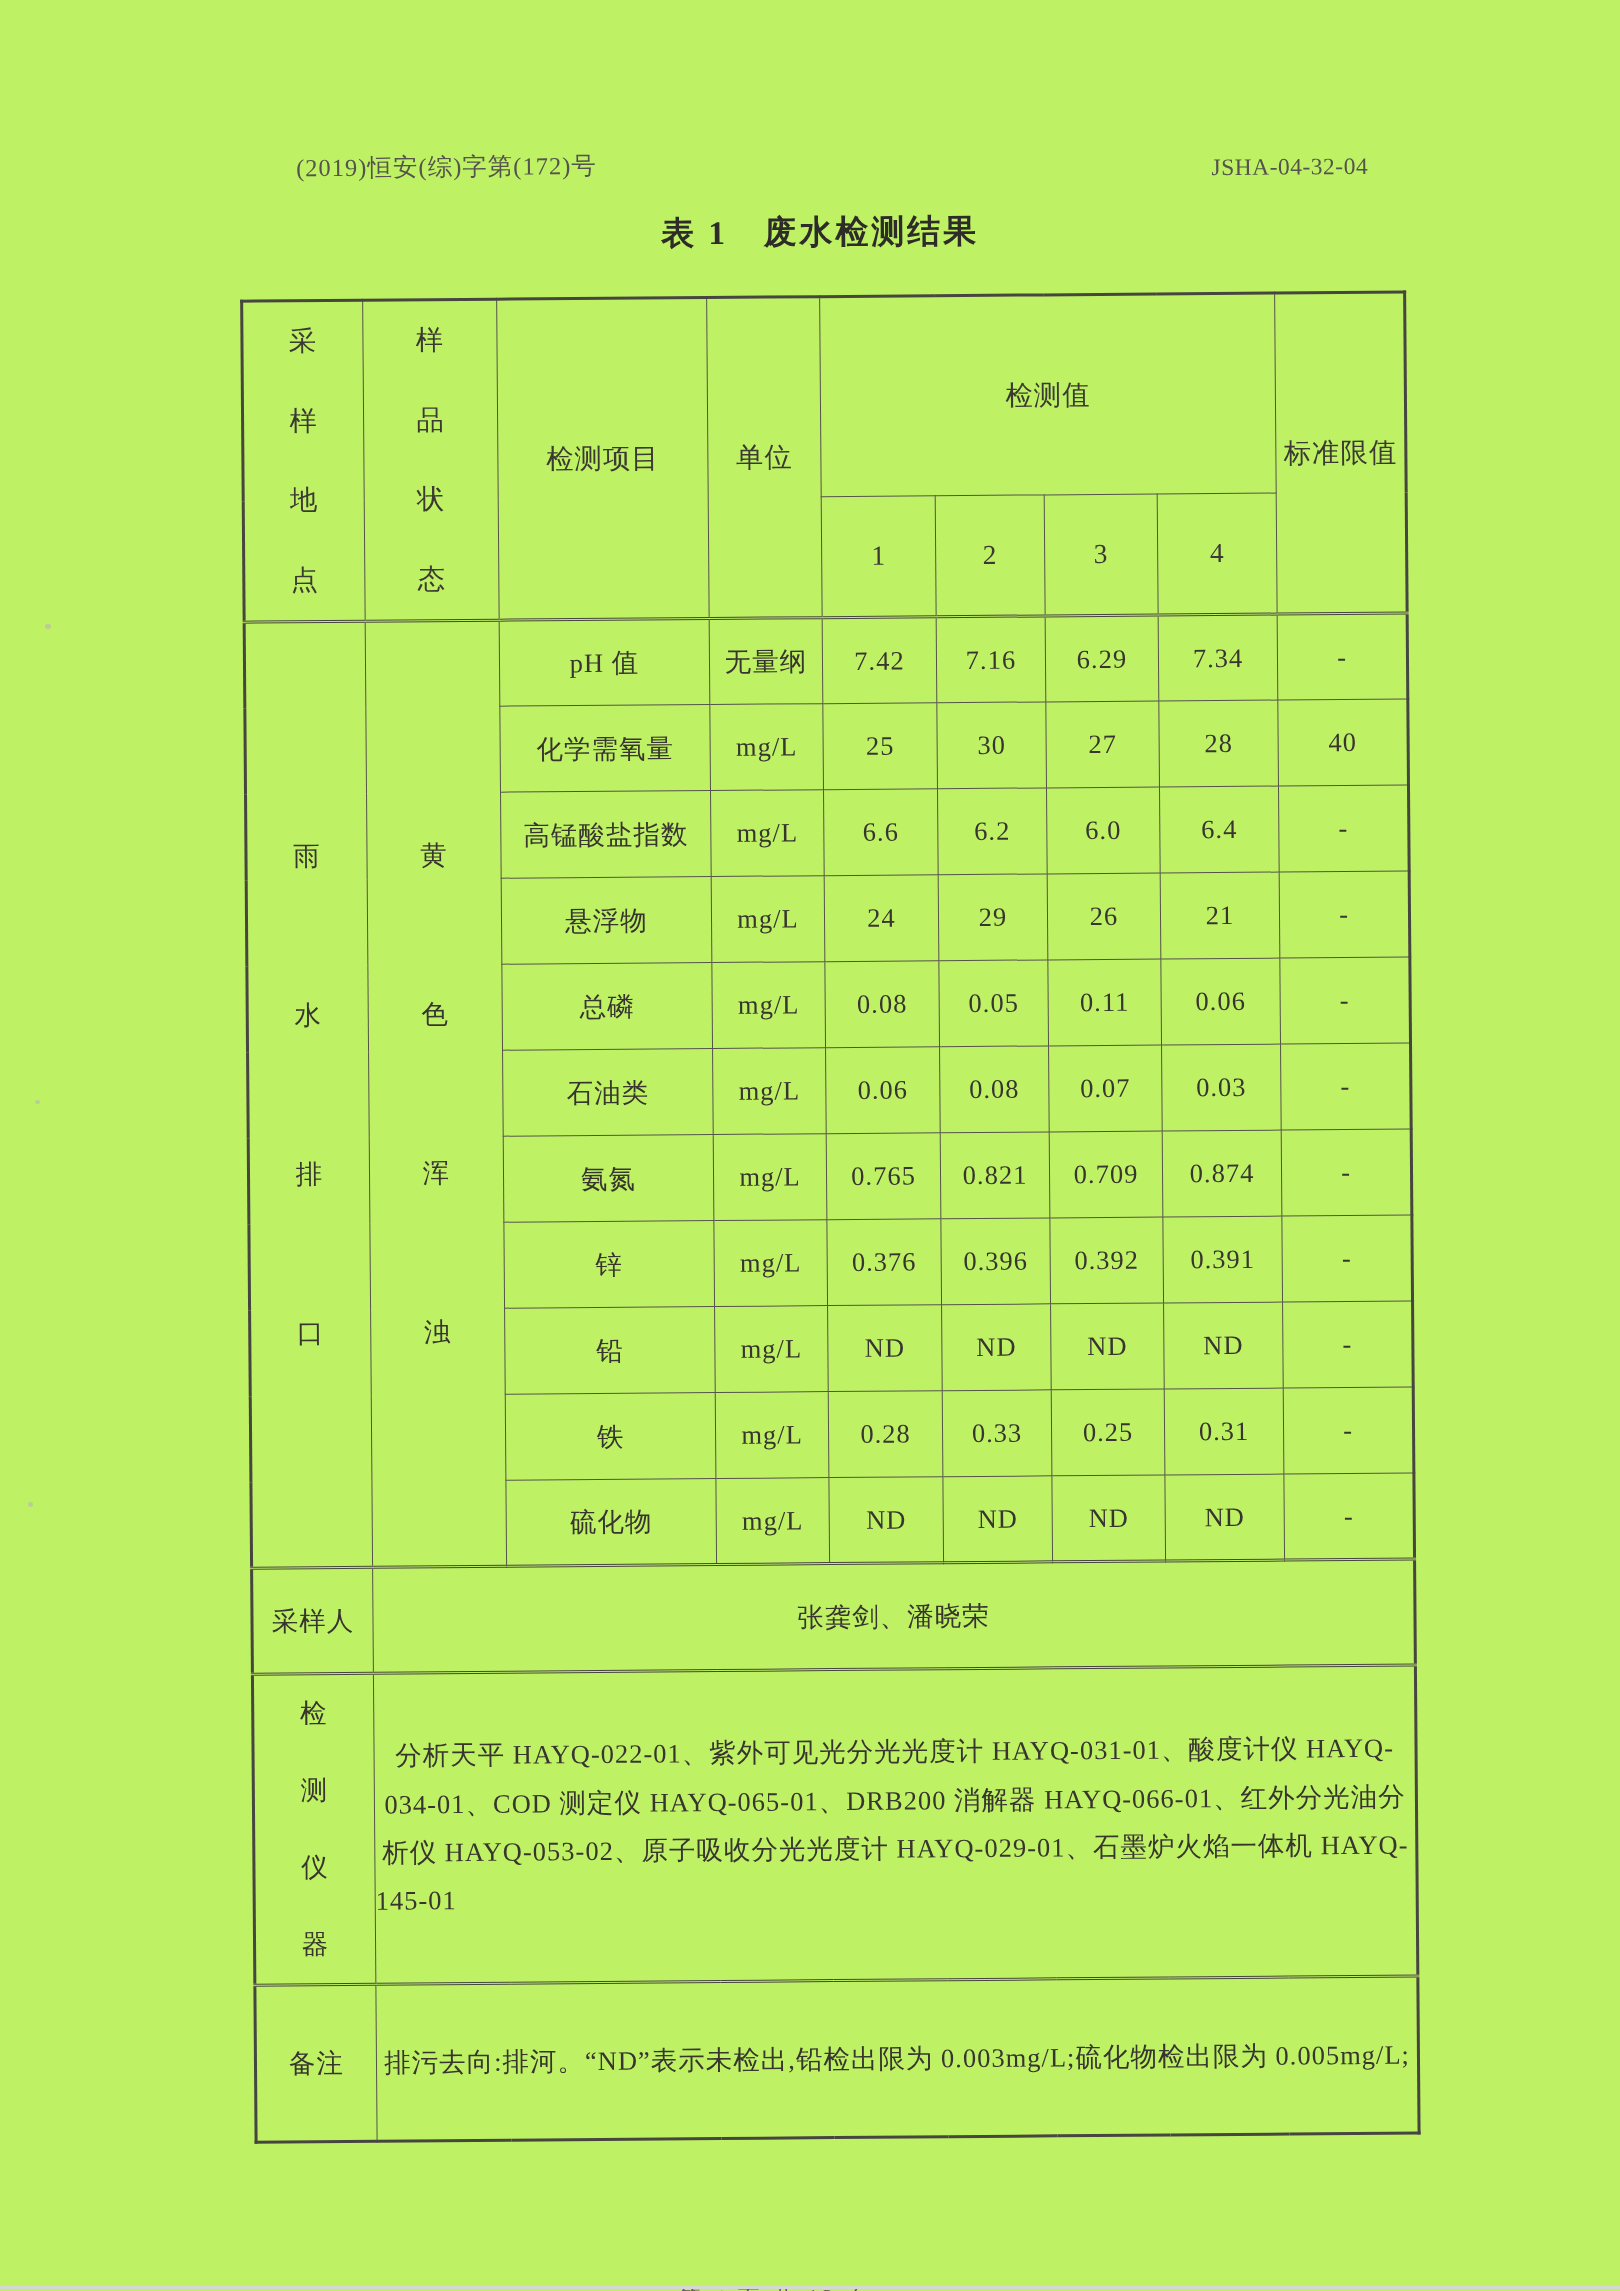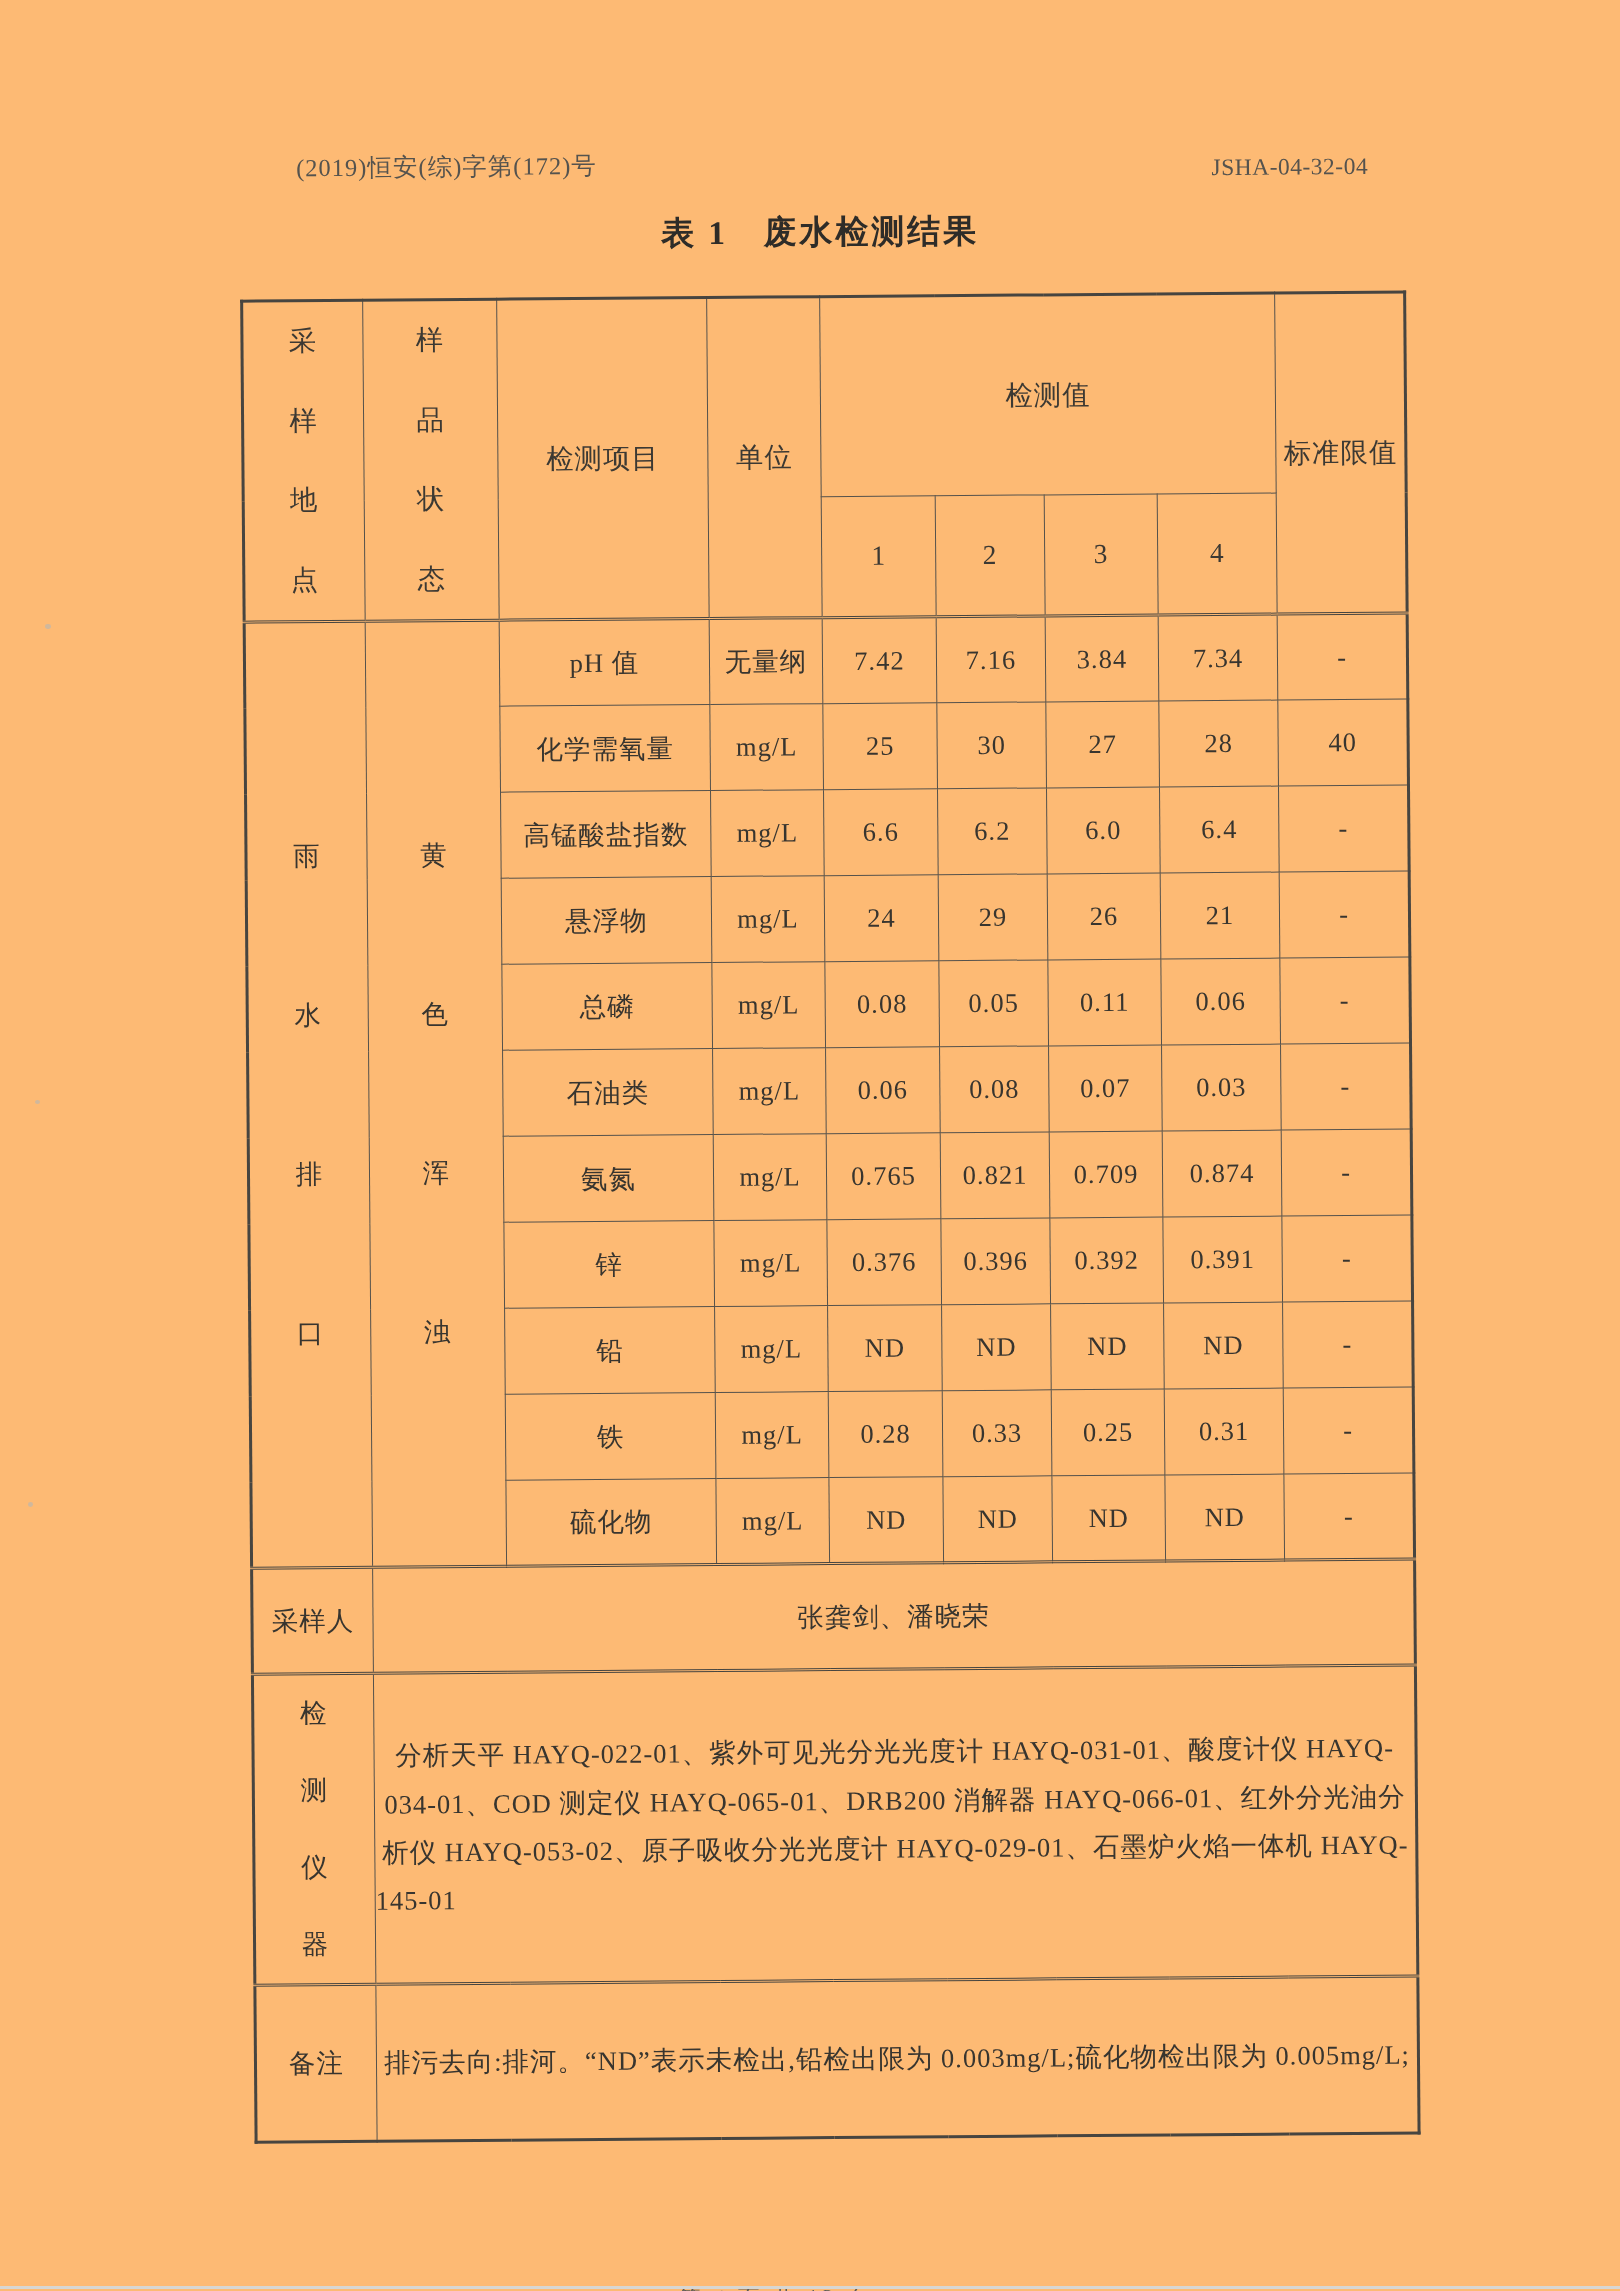--- a/index.html
+++ b/index.html
@@ -5,21 +5,21 @@
   * { box-sizing: border-box; }
   html,body { margin:0; padding:0; }
   body {
     width:1620px; height:2292px;
     background:#fdfdfc;
     font-family:"Liberation Serif","DejaVu Serif",serif;
     color:#37342f;
   }
   .page {
     position:relative; width:1620px; height:2292px;
-    overflow:hidden; background:#fdba74;
+    overflow:hidden; background:#bef264;
   }
   
   .sheet { position:absolute; inset:0; transform:rotate(-0.45deg); transform-origin:52% 40%; }
   .content { margin-left:245px; width:1161px; }
 
   .doc-header {
     margin-top:147px; padding:0 32px 0 57px;
     display:flex; justify-content:space-between; align-items:flex-start;
     font-size:24.5px; color:#55534e; letter-spacing:1px;
   }
@@ -129,21 +129,21 @@
             <td>4</td>
           </tr>
 
           <tr class="drow first">
             <td rowspan="11"><span class="two-line wide">雨水排口</span></td>
             <td rowspan="11"><span class="two-line wide">黄色浑浊</span></td>
             <td>pH 值</td>
             <td>无量纲</td>
             <td>7.42</td>
             <td>7.16</td>
-            <td>3.84</td>
+            <td>6.29</td>
             <td>7.34</td>
             <td>-</td>
           </tr>
           <tr class="drow">
             <td>化学需氧量</td>
             <td>mg/L</td>
             <td>25</td>
             <td>30</td>
             <td>27</td>
             <td>28</td>

